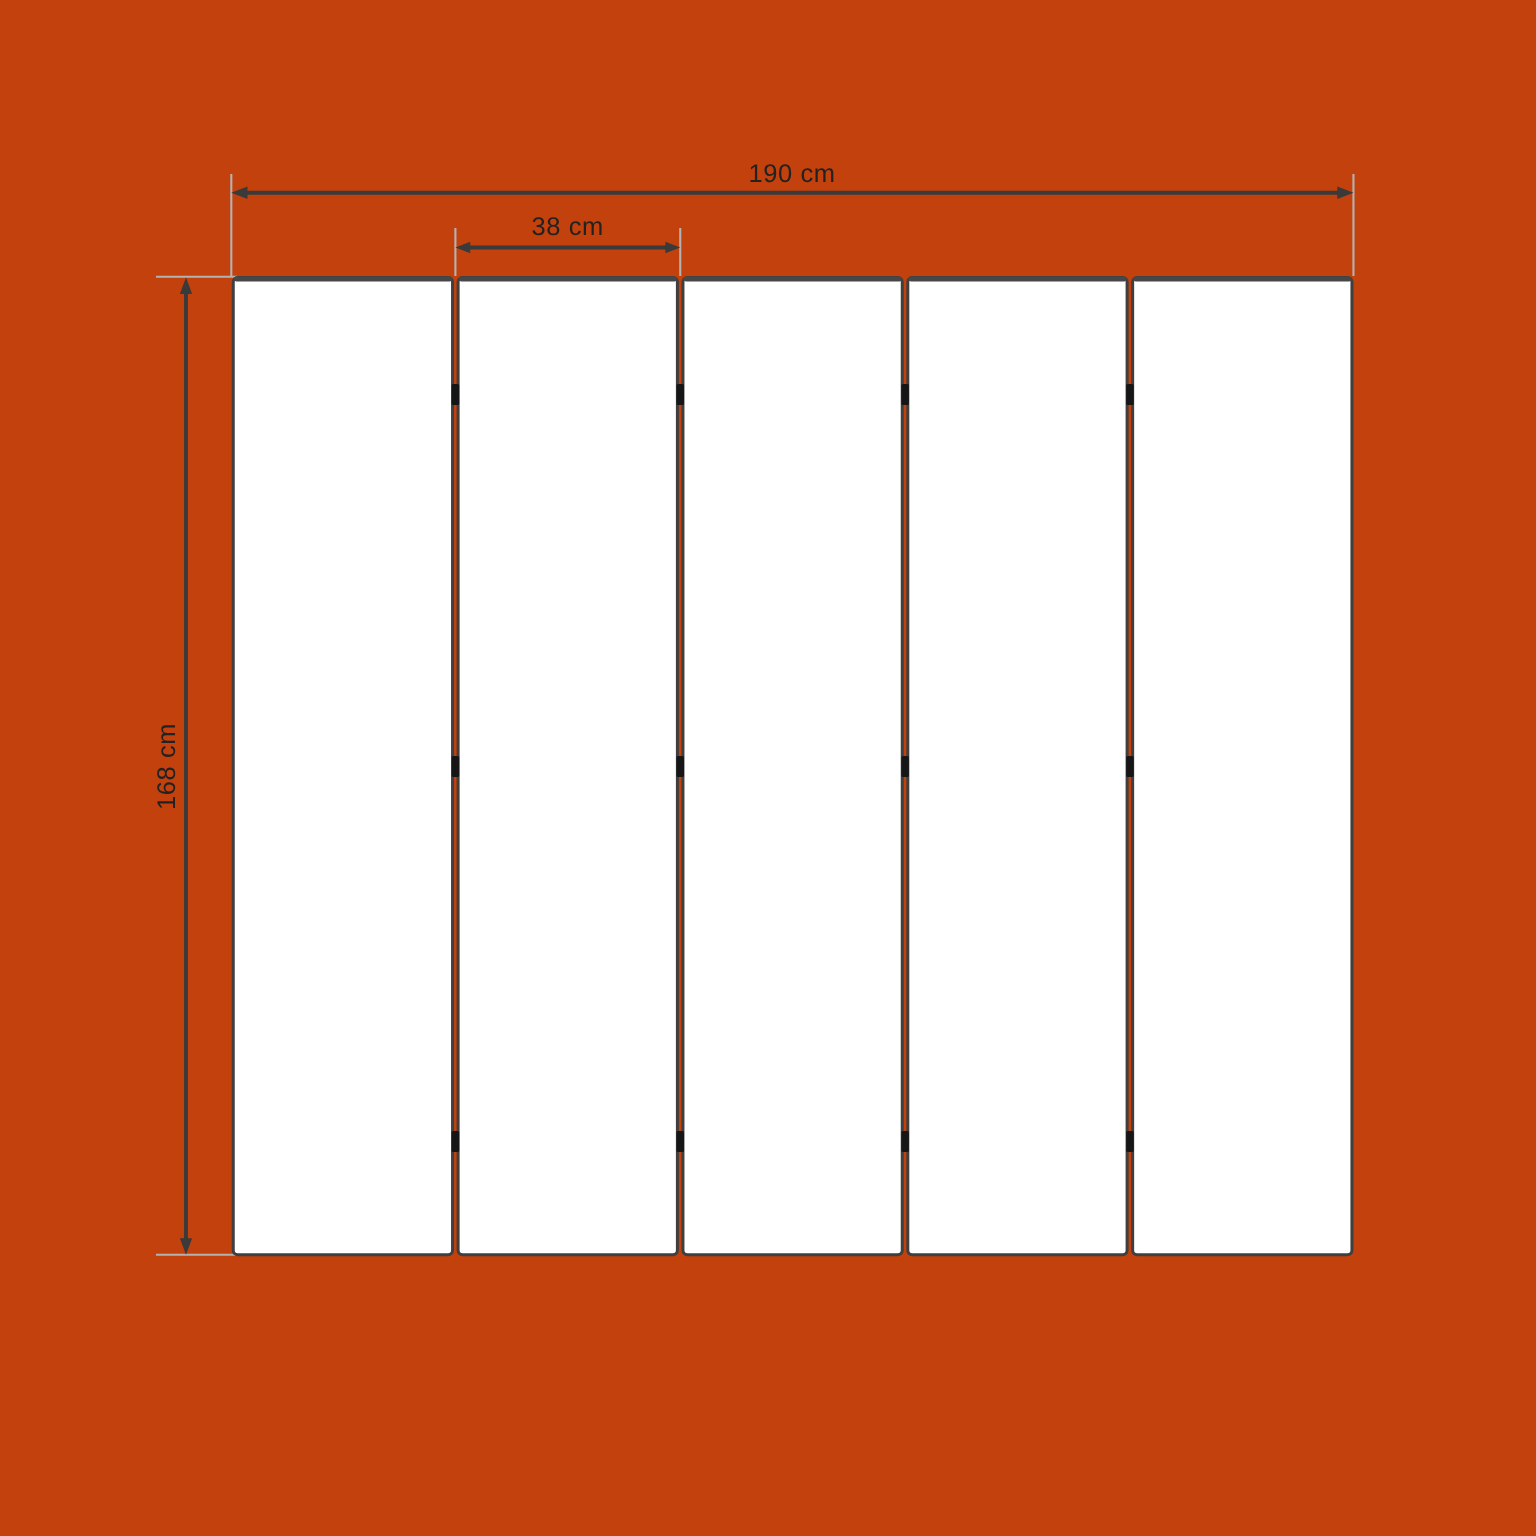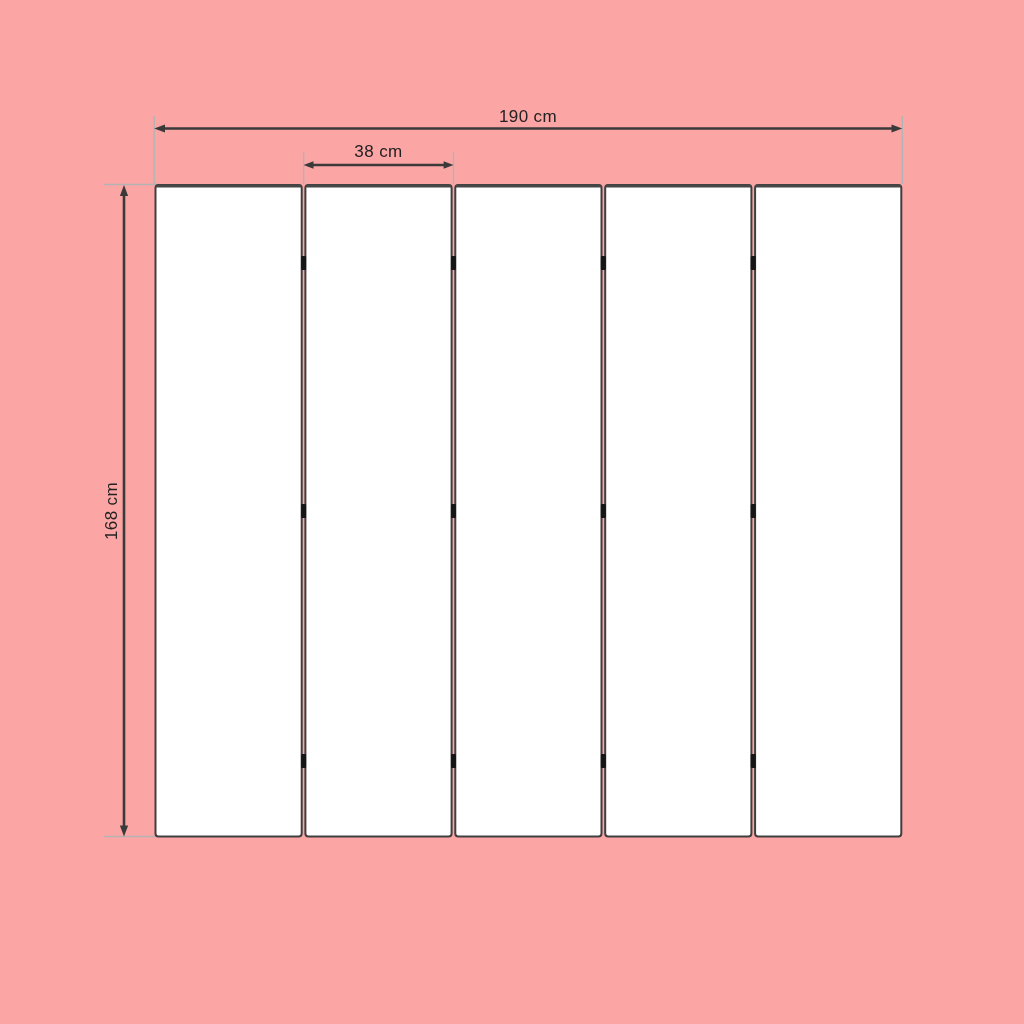--- a/index.html
+++ b/index.html
@@ -8,21 +8,21 @@
     width: 1024px;
     height: 1024px;
     background: #ffffff;
     overflow: hidden;
     font-family: "Liberation Sans", sans-serif;
   }
   .stage {
     position: relative;
     width: 1024px;
     height: 1024px;
-    background: #fca5a5;
+    background: #c2410c;
   }
   svg text {
     font-family: "Liberation Sans", sans-serif;
     font-size: 17px;
     letter-spacing: 0.4px;
     fill: #222222;
   }
 </style>
 </head>
 <body>

